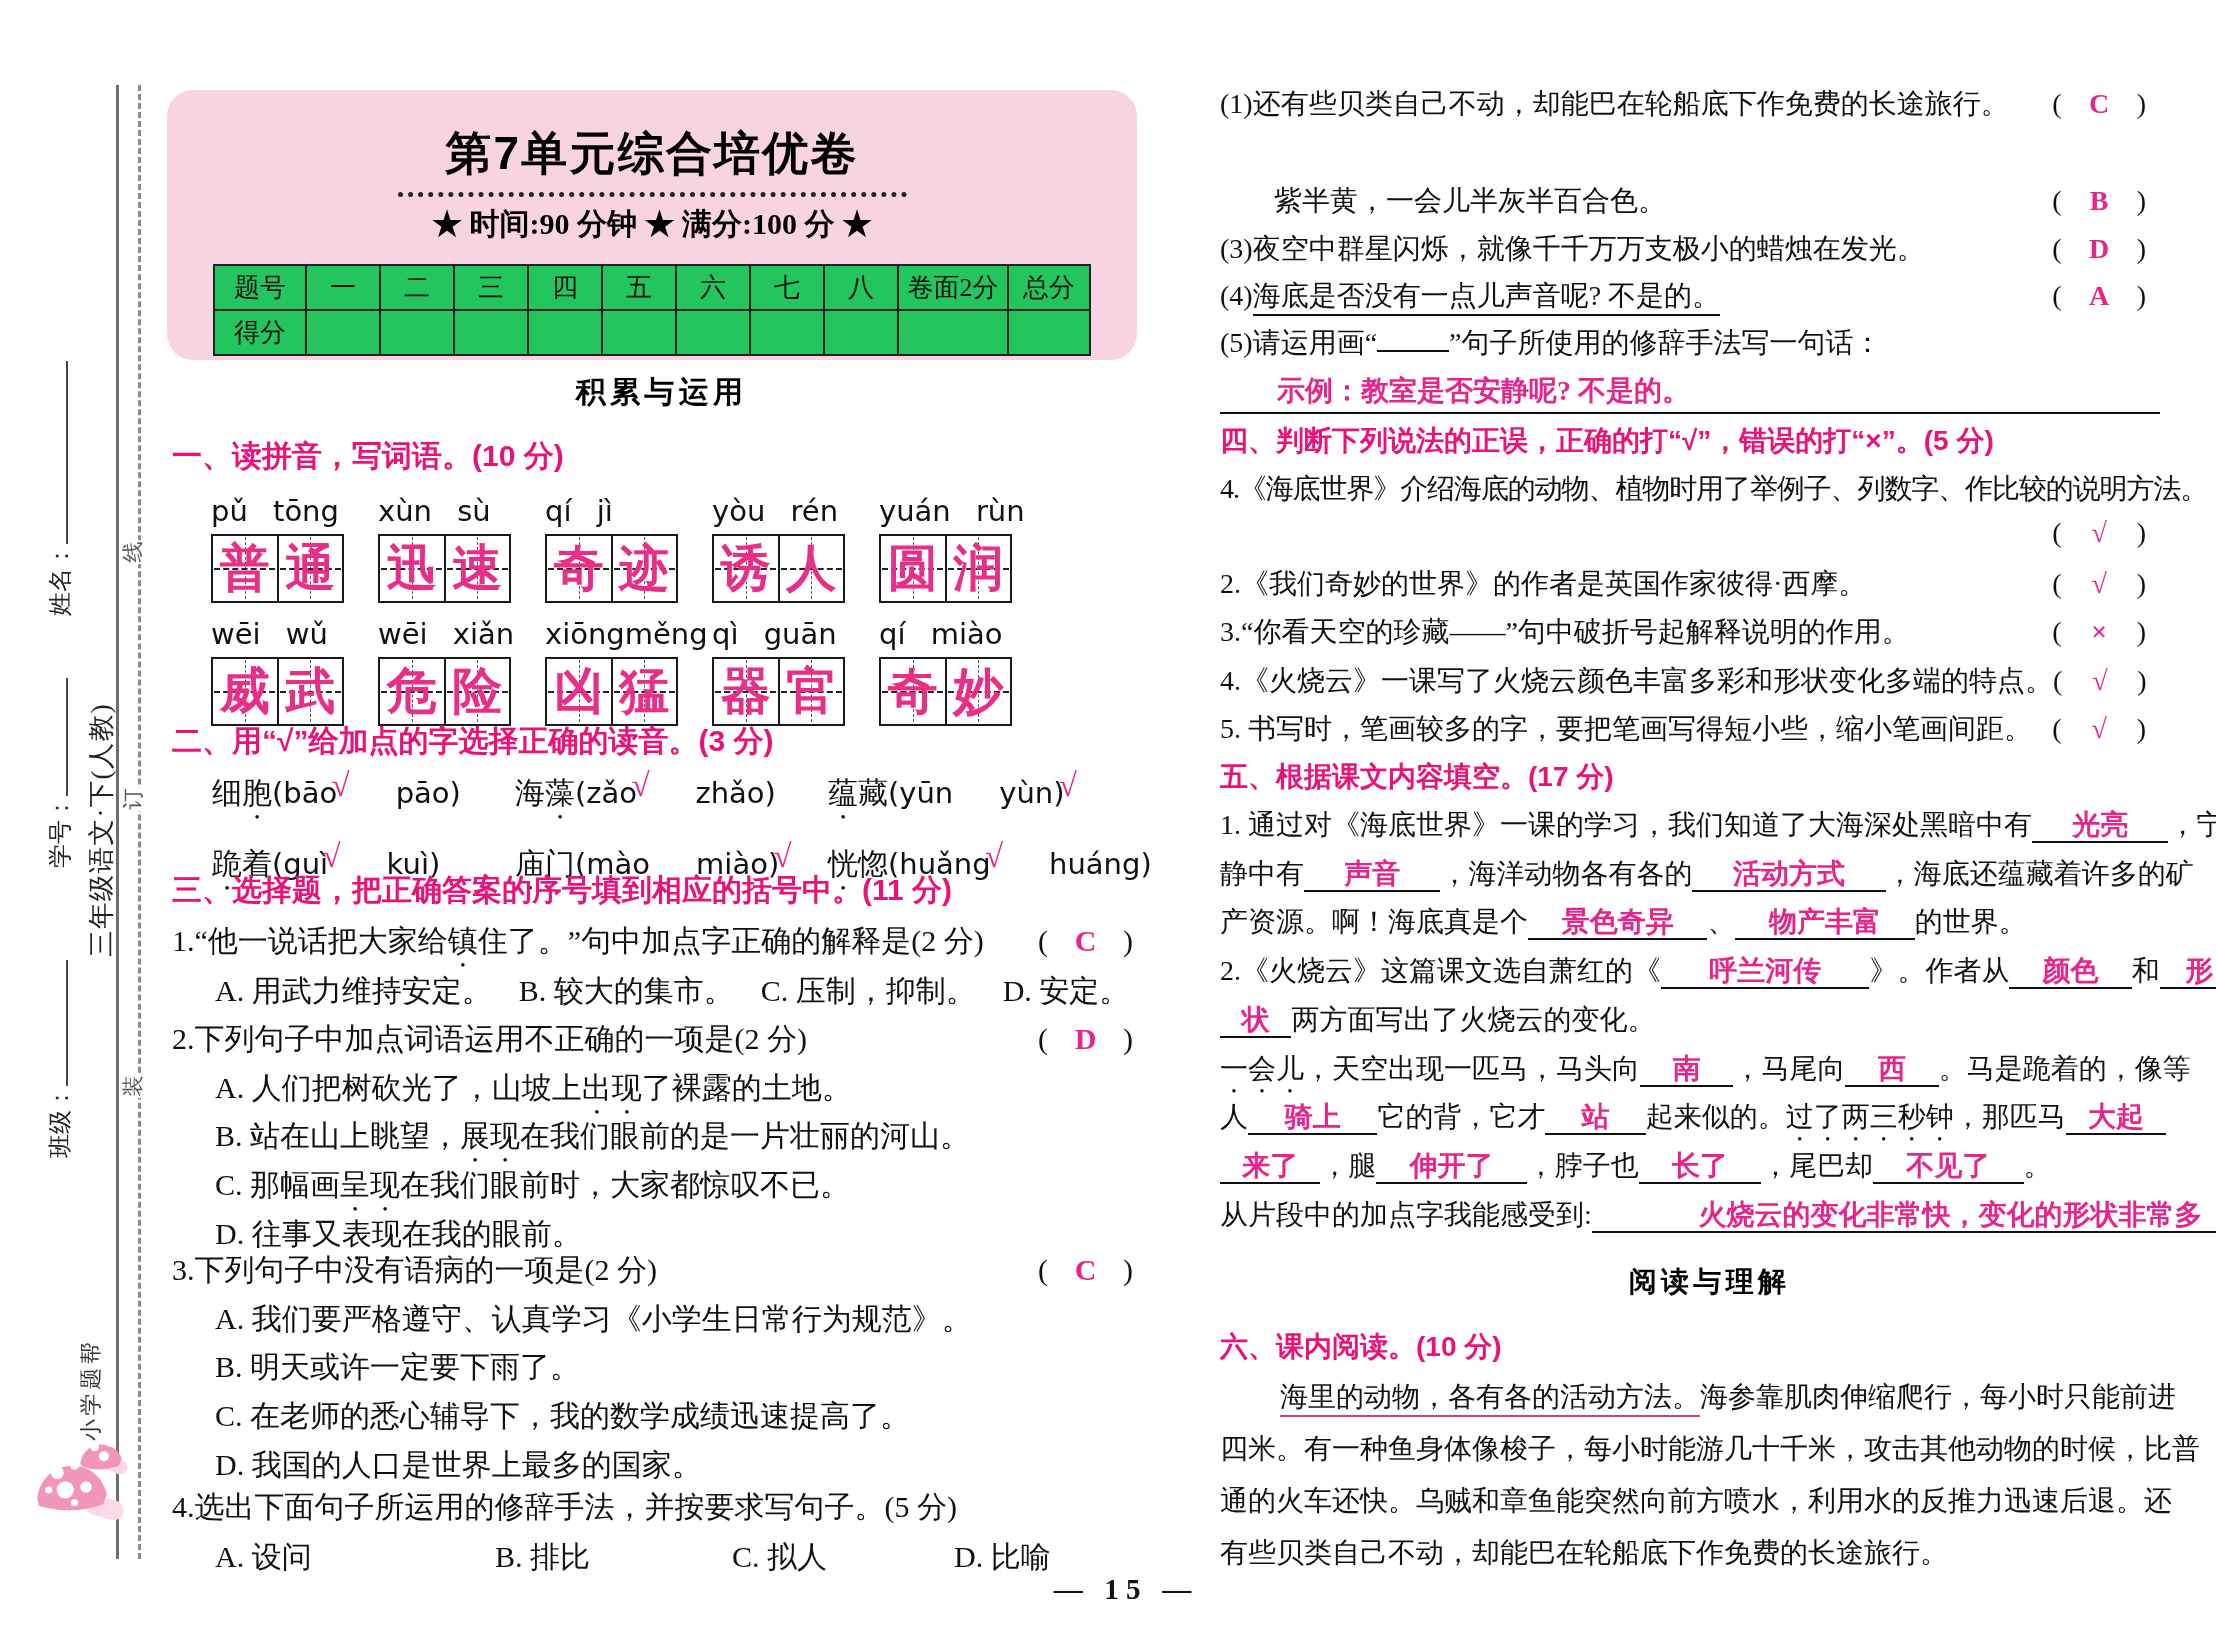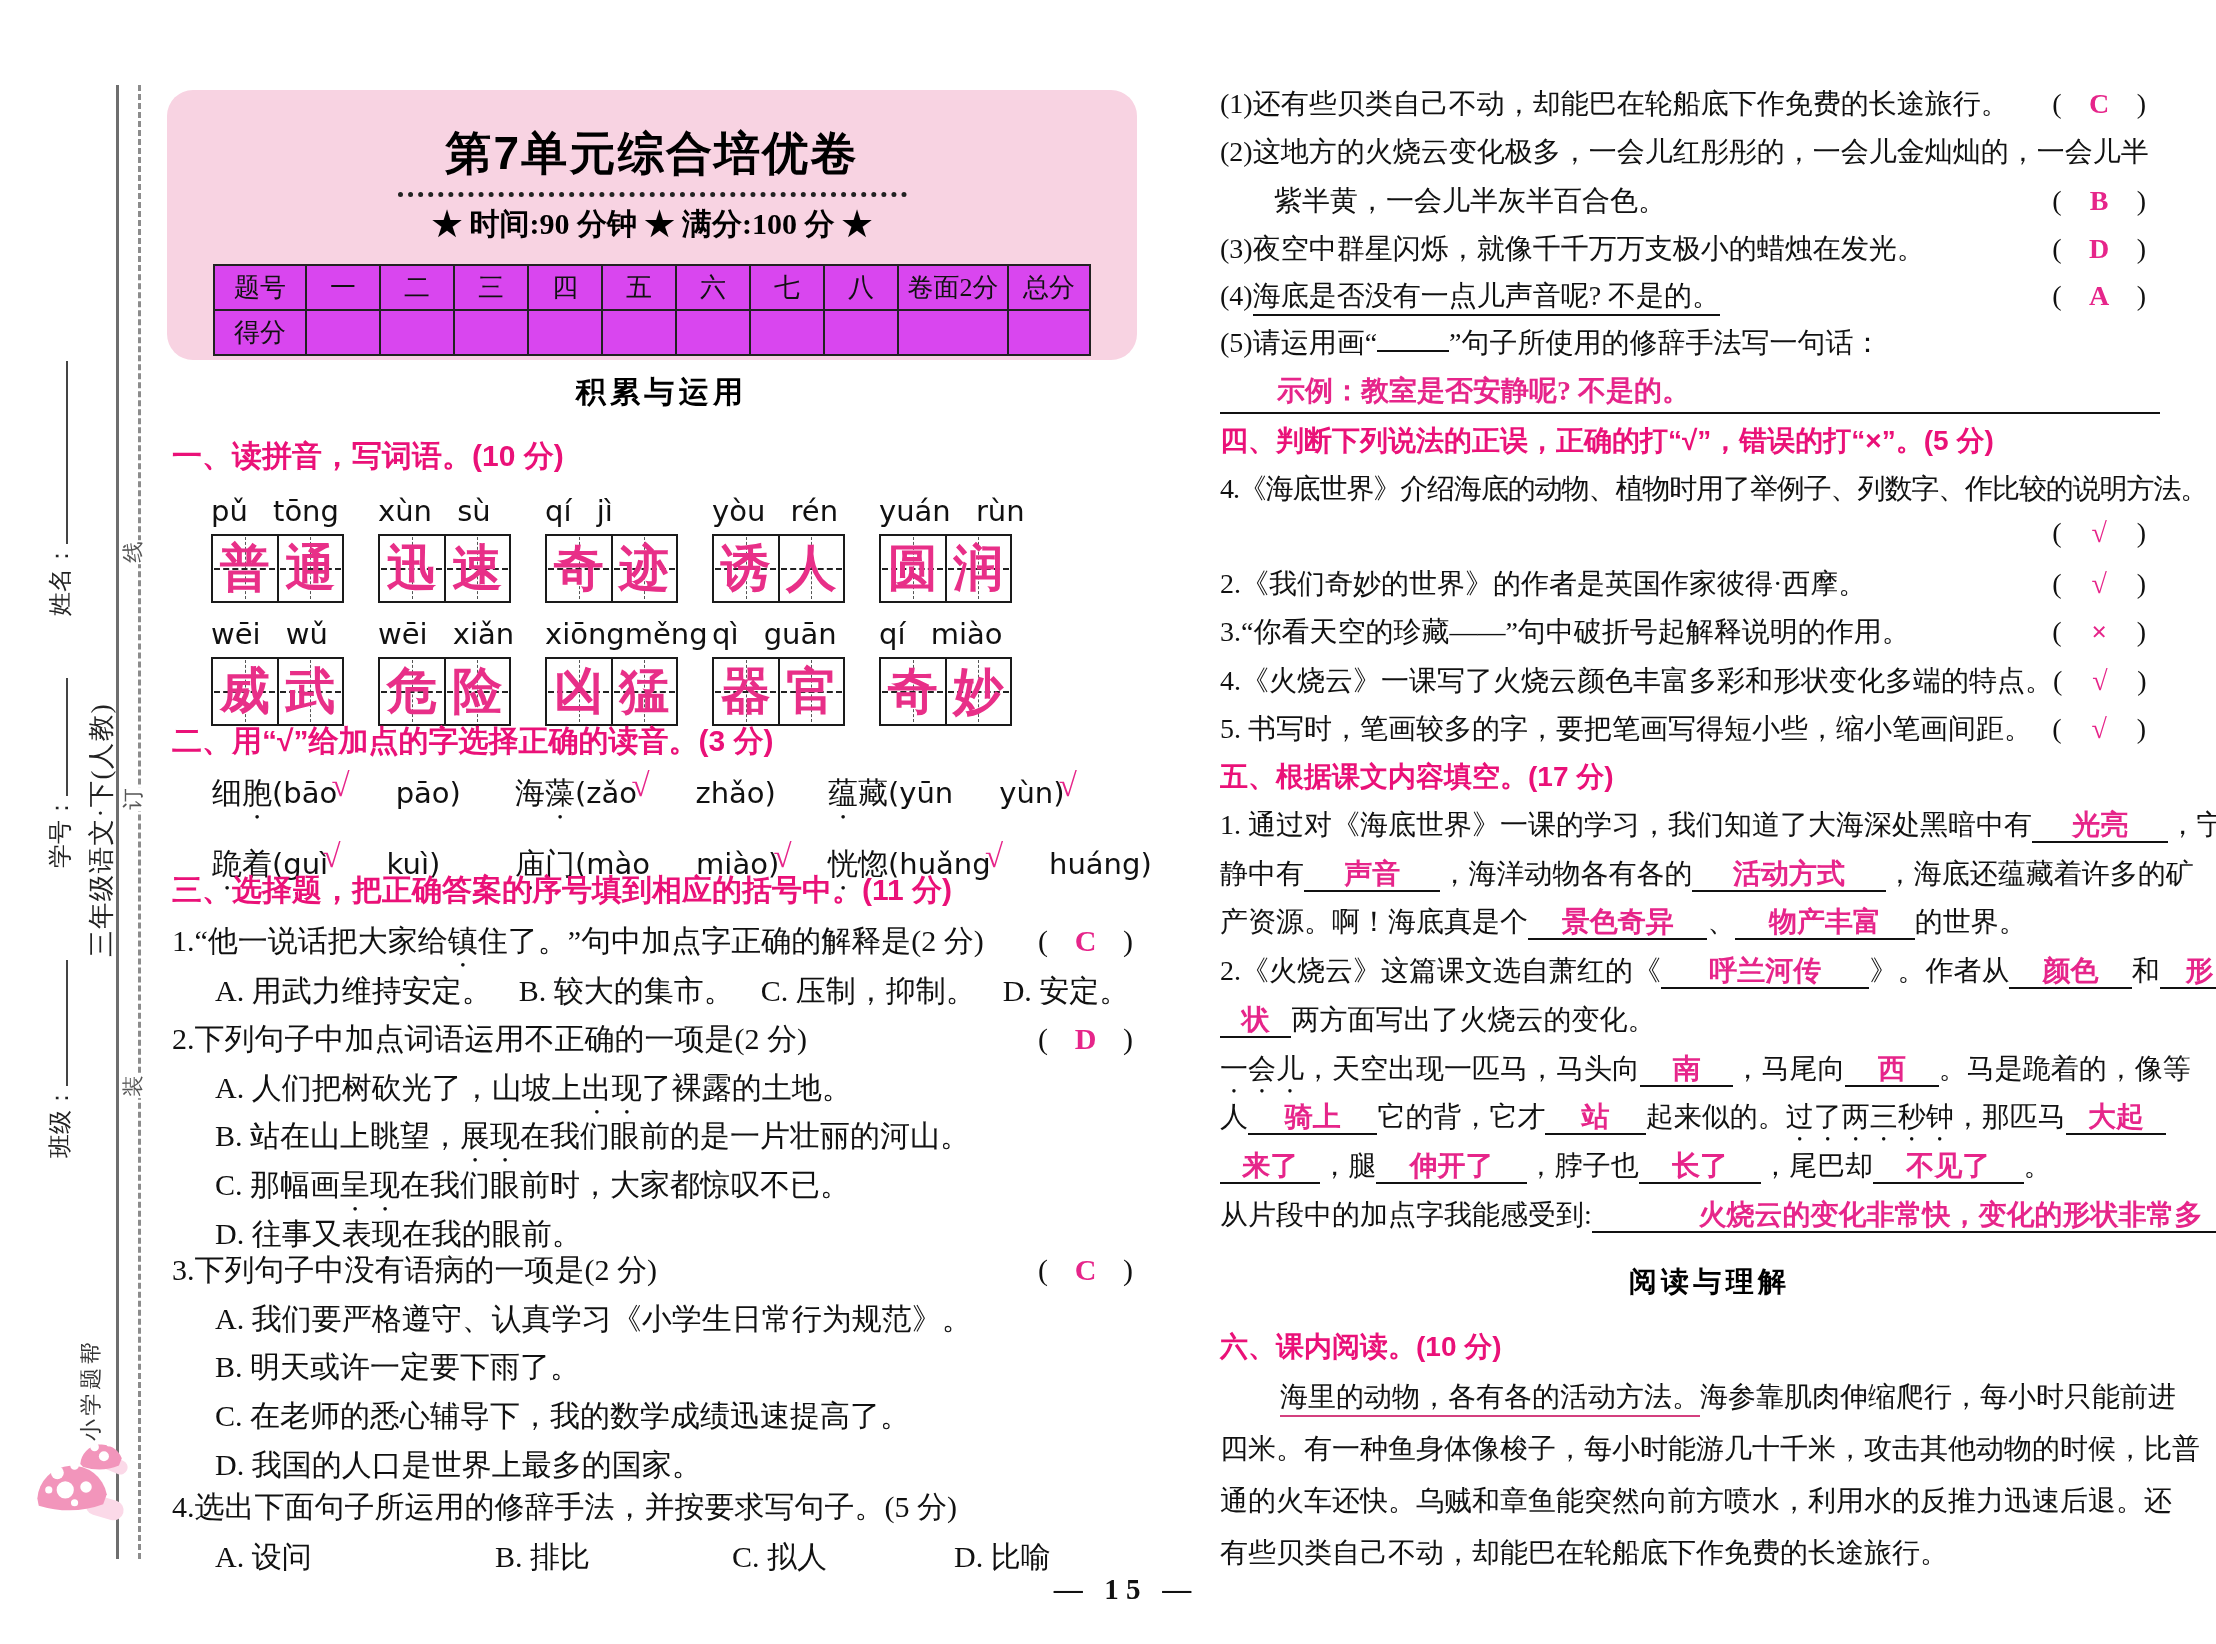--- a/index.html
+++ b/index.html
@@ -19,21 +19,21 @@
   .book{font-size:26.5px;letter-spacing:1.4px;}
   .mush{position:absolute;left:33px;top:1424px;width:96px;height:116px;}
 
   
   .pink-box{position:absolute;left:167px;top:90px;width:970px;height:270px;background:#f8d3e2;
             border-radius:26px;}
   .title{margin-top:33px;text-align:center;font-size:46px;font-weight:bold;letter-spacing:2.2px;color:#000;
          font-family:"Liberation Sans","DejaVu Sans",sans-serif;}
   .dotted-line{width:509px;margin:7.2px auto 7.2px;border-bottom:5.7px dotted #222;height:0;}
   .subtitle{text-align:center;font-size:30px;font-weight:bold;color:#000;}
-  table.score{border-collapse:collapse;margin:18.7px auto 0;background:#d946ef;}
+  table.score{border-collapse:collapse;margin:18.7px auto 0;background:#22c55e;}
   table.score td{border:2.2px solid #222;height:43px;text-align:center;font-size:26px;padding:0;}
   td.c-lab{width:90px;} td.c-num{width:72px;} td.c-jm{width:108px;} td.c-tot{width:80px;}
 
   
   .lcol{position:absolute;left:172px;top:0;width:979px;height:1645px;}
   .rcol{position:absolute;left:1220px;top:0;width:979px;height:1645px;}
   .abs{position:absolute;left:0;width:100%;white-space:nowrap;}
   .lcol .abs{font-size:30px;}
   .rcol .abs{font-size:28px;}
   .center{text-align:center;}
@@ -331,21 +331,20 @@
       <span>D. 比喻</span>
     </div>
   </div>
 
   <div class="rcol">
 
     <div class="abs flexline w1290" style="top:85px">
       <span><span>(1)</span><span>还有些贝类自己不动，却能巴在轮船底下作免费的长途旅行。</span></span>
       <span class="paren"><span>(</span><span class="av">C</span><span>)</span></span>
     </div>
-    <div class="abs" style="top:133px"><span>(2)</span><span>这地方的火烧云变化极多，一会儿红彤彤的，一会儿金灿灿的，一会儿半</span></div>
     <div class="abs flexline w1290" style="top:182px;padding-left:54px;box-sizing:border-box">
       <span>紫半黄，一会儿半灰半百合色。</span>
       <span class="paren"><span>(</span><span class="av">B</span><span>)</span></span>
     </div>
     <div class="abs flexline w1290" style="top:230px">
       <span><span>(3)</span><span>夜空中群星闪烁，就像千千万万支极小的蜡烛在发光。</span></span>
       <span class="paren"><span>(</span><span class="av">D</span><span>)</span></span>
     </div>
     <div class="abs flexline w1290" style="top:277px">
       <span><span>(4)</span><span class="ul-black">海底是否没有一点儿声音呢? 不是的。</span></span>

